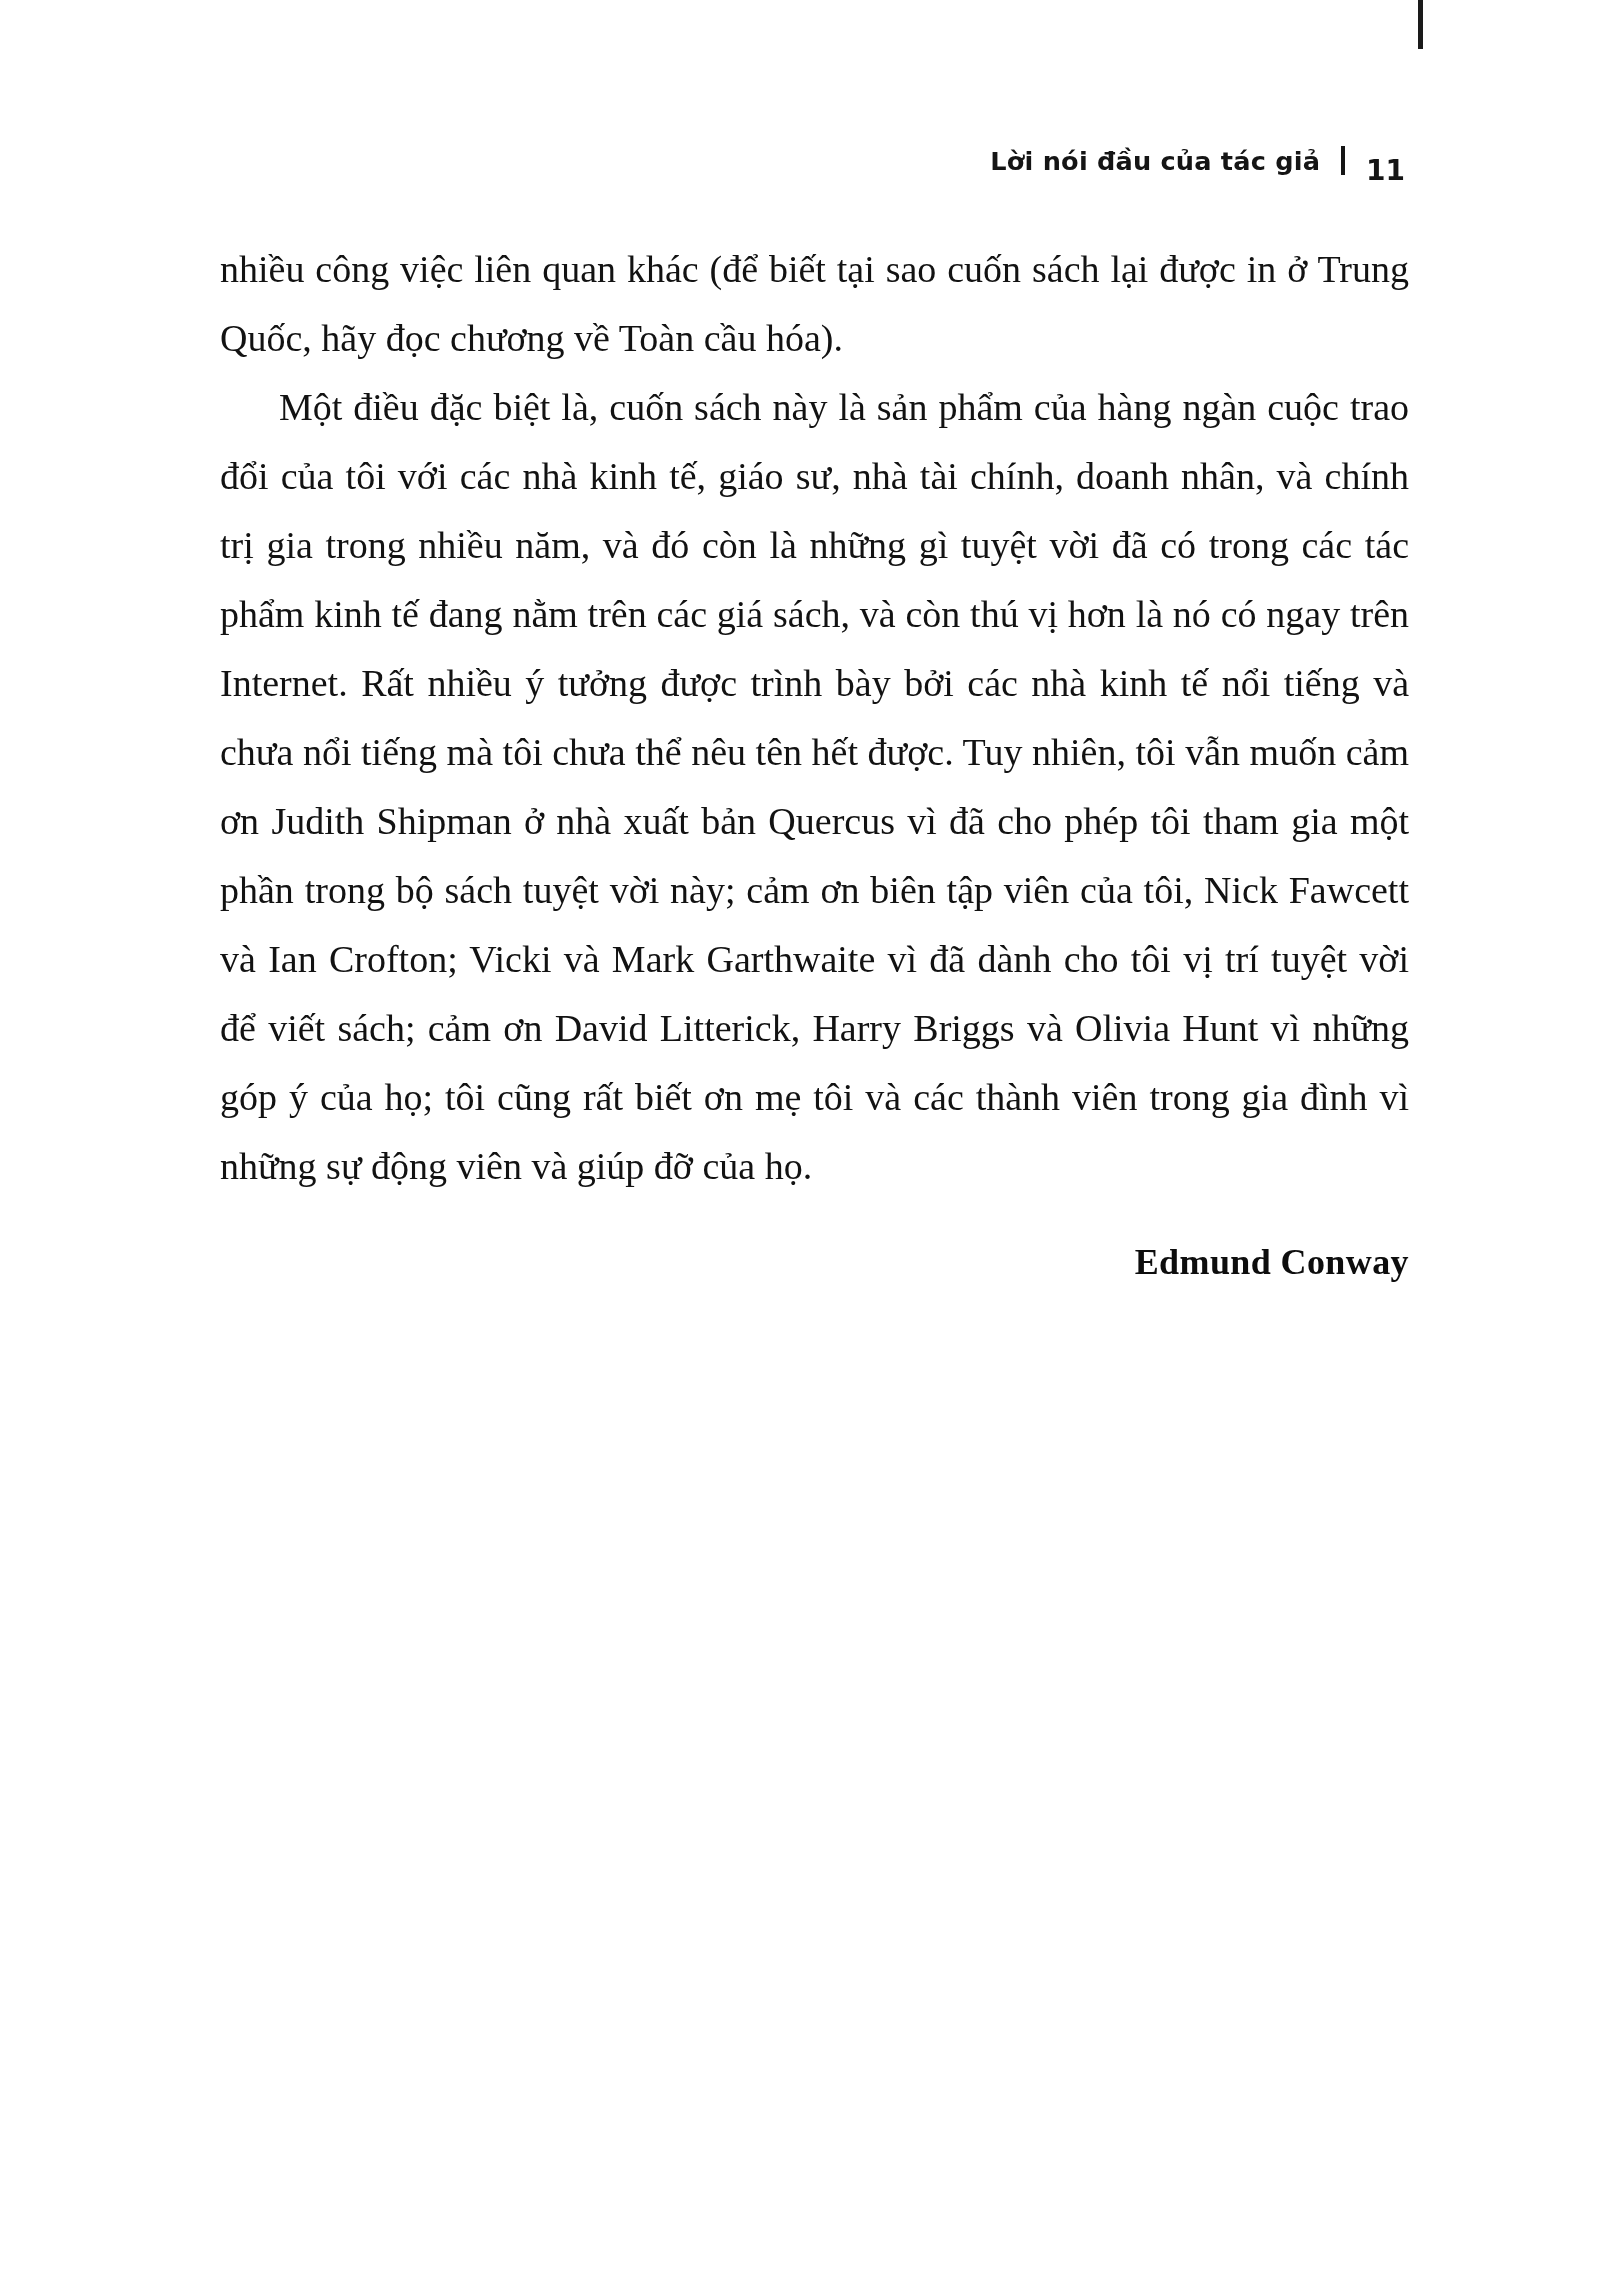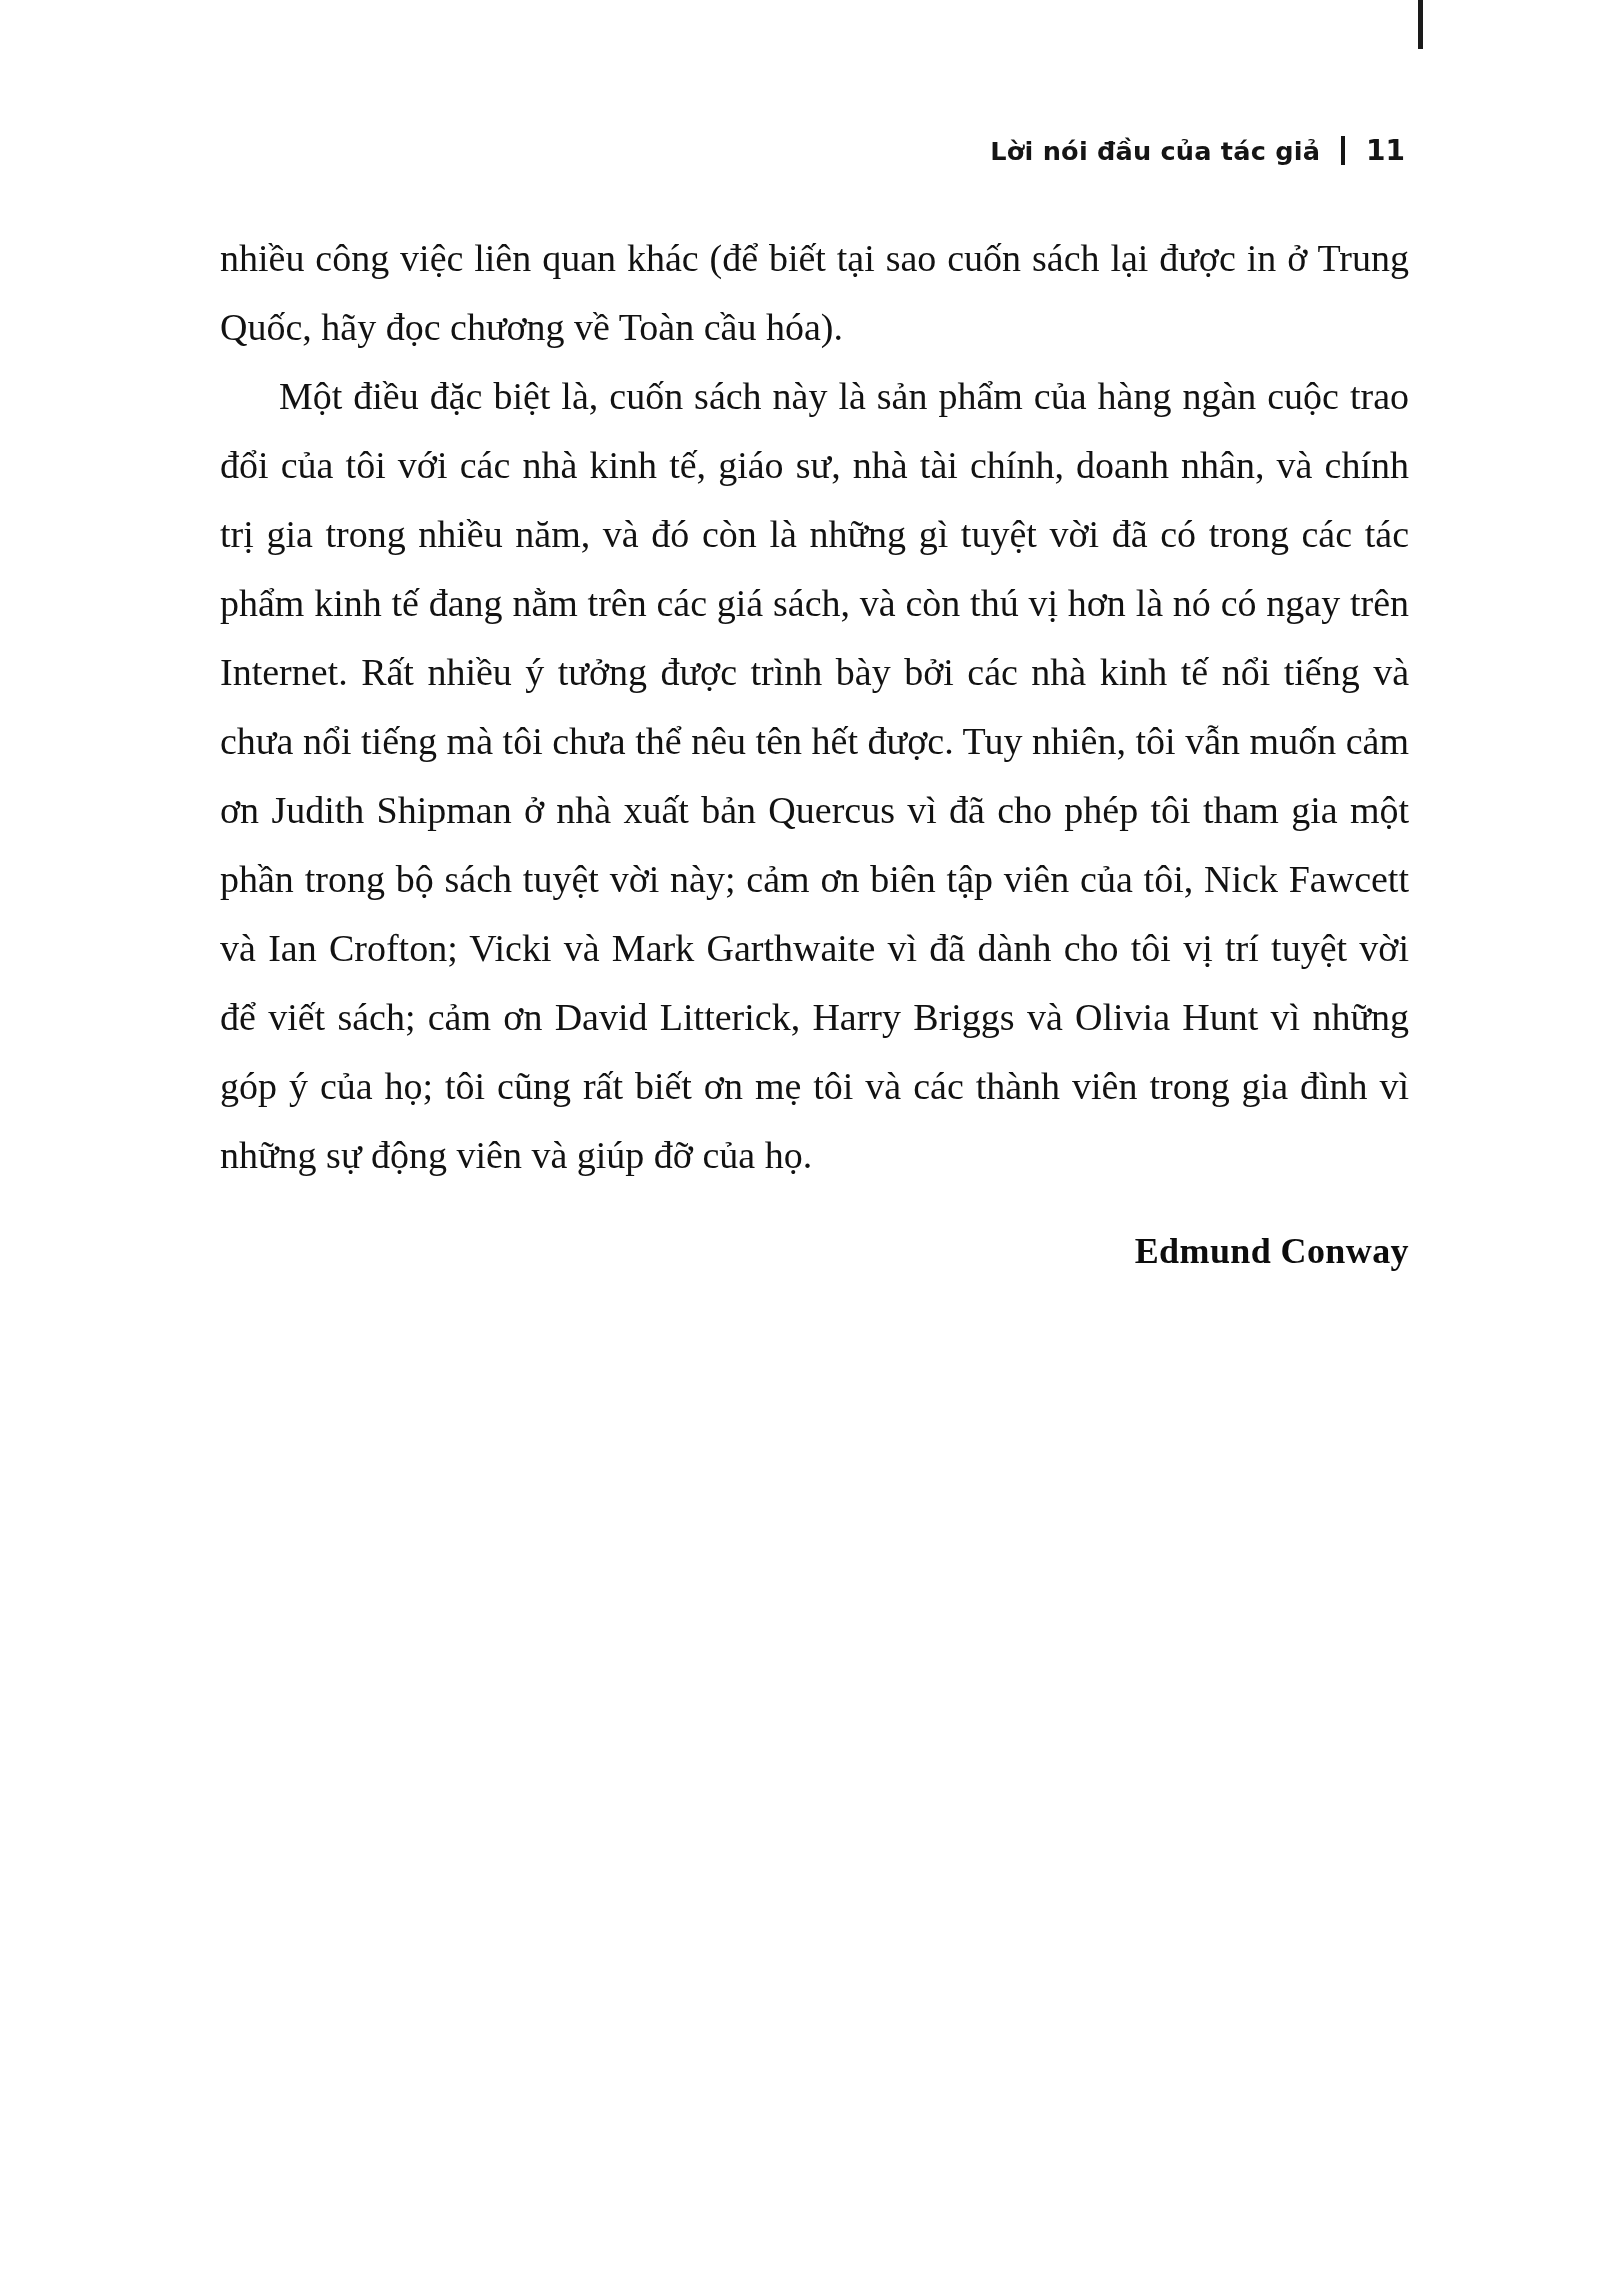--- a/index.html
+++ b/index.html
@@ -49,27 +49,28 @@
     display: inline-block;
     width: 3.8px;
     height: 29px;
     background: #151515;
   }
   .header-page {
     font-family: "DejaVu Sans", sans-serif;
     font-weight: 700;
     font-size: 28px;
     color: #151515;
+    margin-top: 20px;
   }
 
   
   .textblock {
     position: absolute;
     left: 220px;
-    top: 224px;
+    top: 235px;
     width: 1189px;
   }
   .textblock p {
     margin: 0;
     font-size: 38px;
     line-height: 69px;
     text-align: justify;
     text-justify: inter-word;
     hyphens: none;
     color: #121212;

